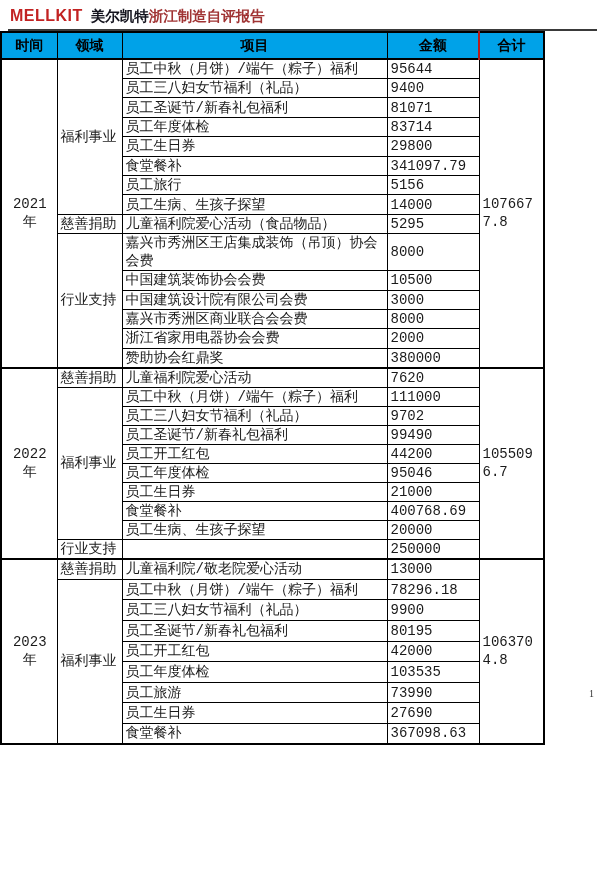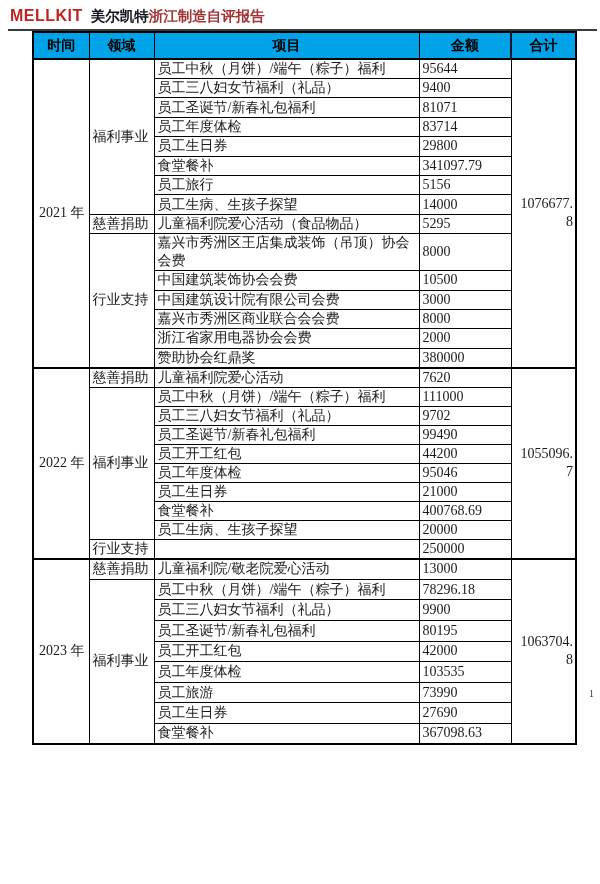--- a/index.html
+++ b/index.html
@@ -27,38 +27,38 @@
   }
 
   
   .table-title {
     margin:22px 0 9px 0; text-align:center;
     font-size:15px; font-weight:bold; color:#c00000;
   }
 
   
   table.welfare {
-    margin-left:32px; width:543px; border-collapse:collapse;
-    table-layout:fixed; border:2px solid #000;
+    width:543px; border-collapse:collapse;
+    table-layout:fixed; border:2px solid #000;font-family:Liberation Mono, monospace;
   }
   .welfare th, .welfare td {
     border:1px solid #000; font-size:14px; line-height:18px;
     padding:0 2px 0 3px; overflow:hidden; word-break:break-all;
   }
   .welfare thead th {
     background:#00a2e8; color:#000; font-weight:bold; text-align:center;
     height:25px; padding:0;
   }
   .welfare td { vertical-align:middle; }
   .cell-year   { text-align:center; padding:0; }
   .cell-area   { text-align:left; }
   .cell-project{ text-align:left; }
   .cell-amount { text-align:left; }
-  .cell-total  { text-align:right; padding:0 1px 0 2px; border-left:2px solid #000; }
-  th.col-head-total { border-left:2px solid #0f172a; }
+  .cell-total  { text-align:left; padding:0 1px 0 2px; border-left:2px solid #000; }
+  th.col-head-total { border-left:2px solid #b91c1c; }
   tr.year-start td { border-top:2px solid #000; }
   tr.y0 { height:19.4px; }
   tr.y1 { height:19.0px; }
   tr.y2 { height:20.6px; }
 
   
   .page-number {
     position:absolute; right:6px; bottom:8px; font-size:10px; color:#333;
   }
 </style>

